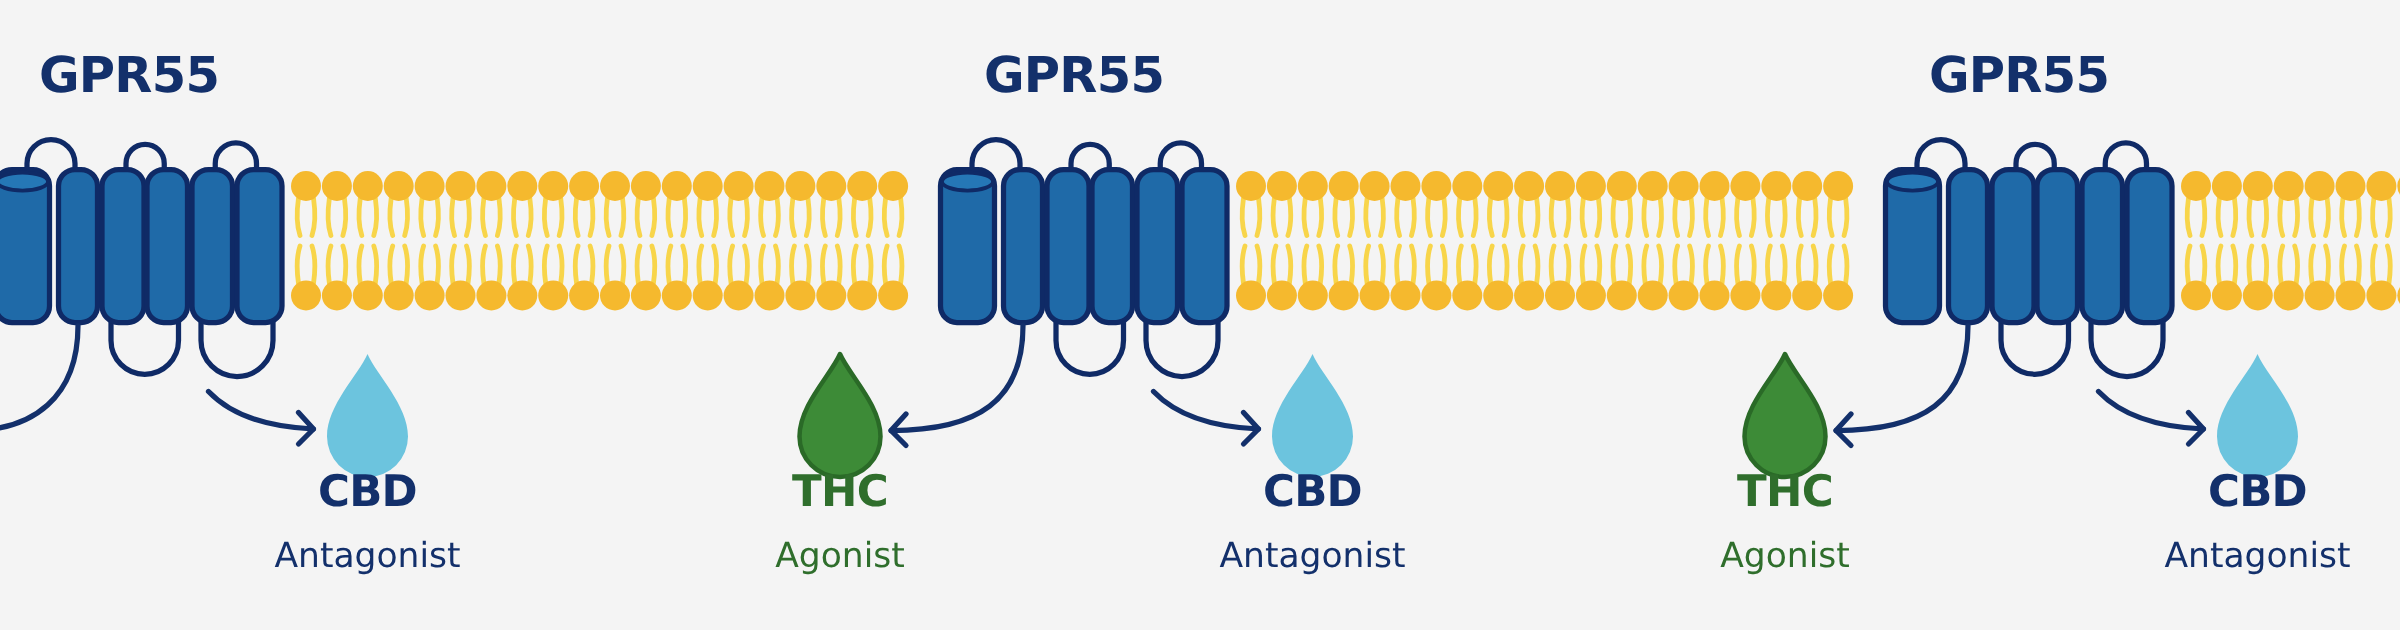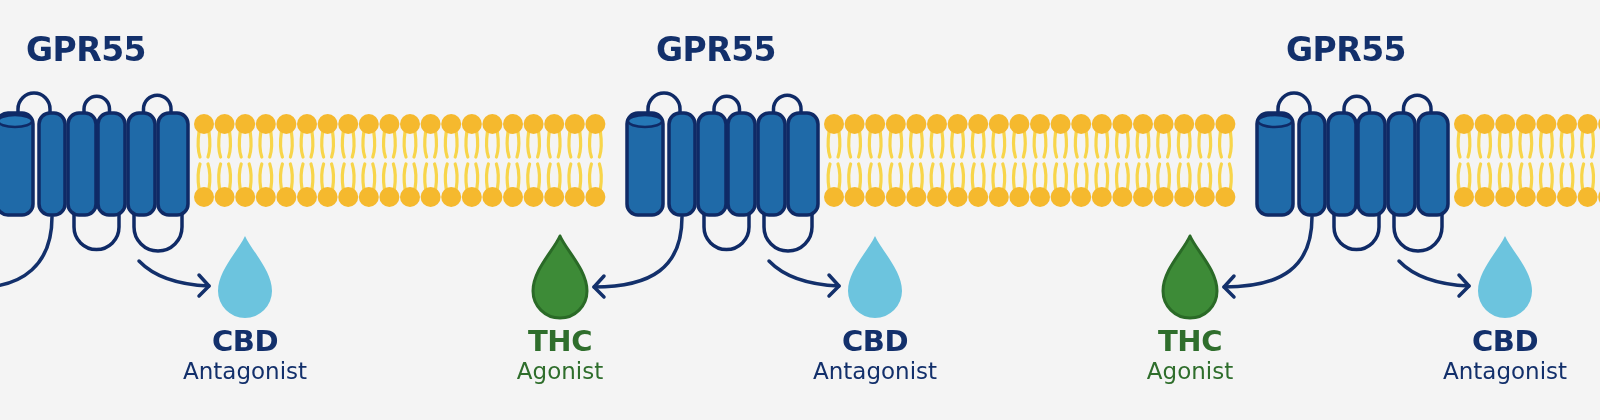--- a/index.html
+++ b/index.html
@@ -5,21 +5,21 @@
     html, body { margin: 0; padding: 0; }
     body {
       width: 1600px; height: 420px; overflow: hidden;
       background: #f4f4f4;
       font-family: "DejaVu Sans", "Liberation Sans", sans-serif;
     }
     #stage { position: absolute; left: 0; top: 0; width: 1600px; height: 364px; }
     svg#diagram { position: absolute; left: 0; top: 0; }
     .label { position: absolute; transform: translateX(-50%); white-space: nowrap; text-align: center; }
     .receptor-label { top: 30px; font-size: 33px; font-weight: bold; letter-spacing: -0.5px; }
-    .ligand-name { top: 324px; font-size: 29px; font-weight: bold; letter-spacing: -0.5px; text-align: center; }
+    .ligand-name { top: 310px; font-size: 29px; font-weight: bold; letter-spacing: -0.5px; text-align: center; }
     .ligand-role { top: 358px; font-size: 23px; }
   </style>
 </head>
 <body>
 
 <div id="stage">
   <svg id="diagram" width="1600" height="420" viewBox="0 0 1600 420" xmlns="http://www.w3.org/2000/svg">
     <g id="membrane">
         <g>
           <path d="M -33 132 C -35 146, -33 154, -32 157

